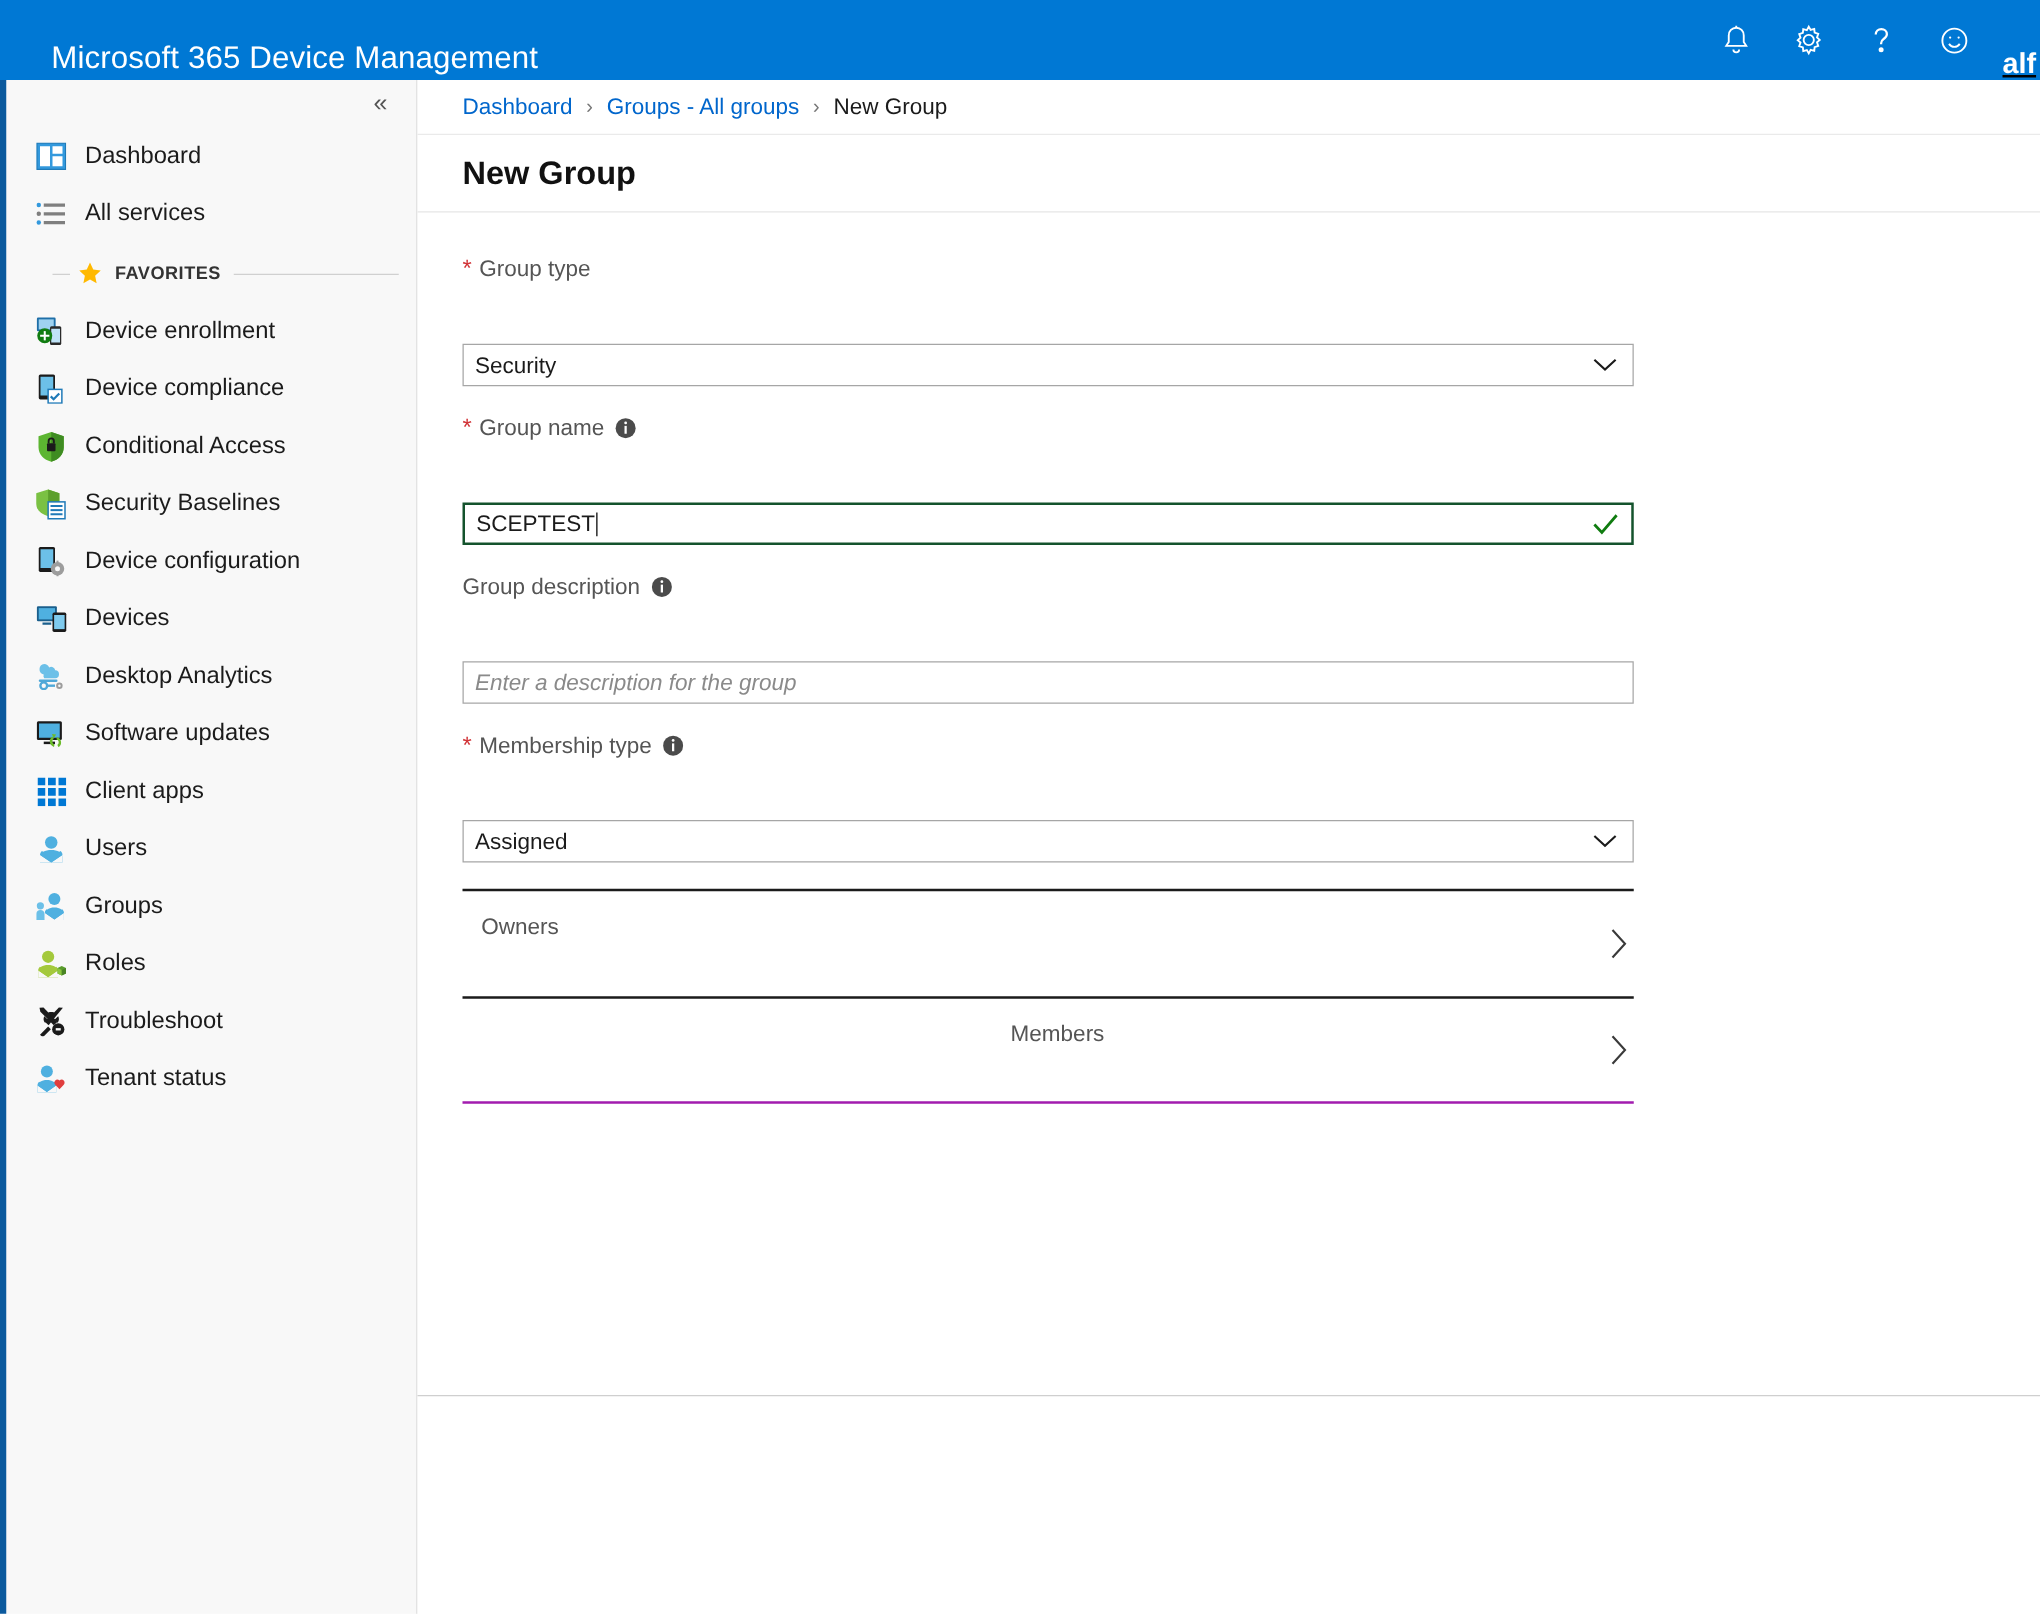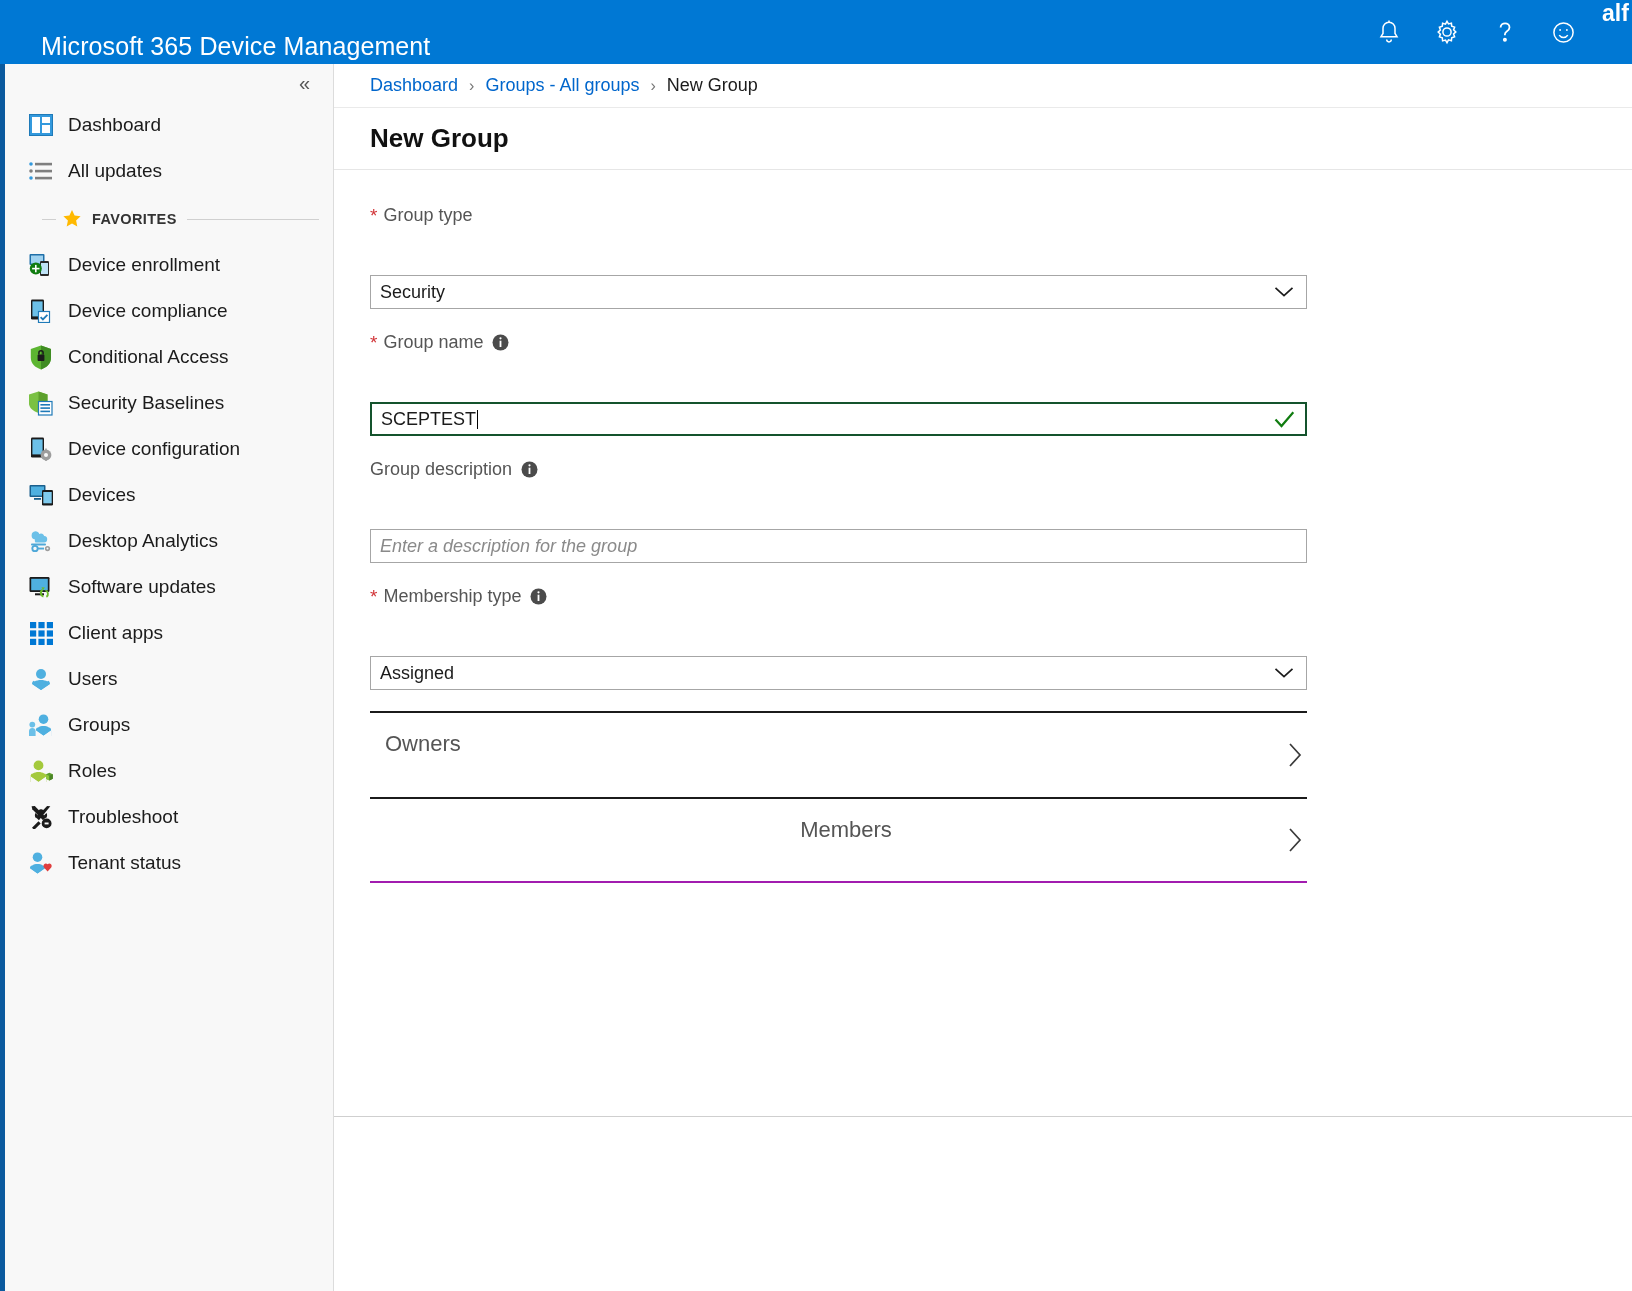--- a/index.html
+++ b/index.html
@@ -21,23 +21,24 @@
     color: #ffffff;
     font-size: 25px;
     font-weight: 400;
     padding-left: 41px;
     letter-spacing: 0.1px;
     white-space: nowrap;
     margin-top: 28px;
   }
   .topbar-right {
     margin-left: auto;
-    display: flex; align-items: flex-start;
+    display: flex; align-items: flex-end;
     height: 64px;
     padding-right: 0px;
+    text-decoration: underline;
   }
   .topicon {
     width: 58px; height: 64px;
     display: flex; align-items: center; justify-content: center;
     color: #ffffff;
     cursor: pointer;
   }
   .topicon svg { display: block; }
   .user-name {
     color: #ffffff;
@@ -185,21 +186,21 @@
 
   .picker-group { margin-top: 20px; width: 937px; }
   .picker-row {
     border-top: 2px solid #1b1b1b;
     height: 86px;
     position: relative;
     cursor: pointer;
   }
   .picker-row:last-child { border-bottom: 2px solid #a21caf; text-align: center; }
   .picker-label {
-    font-size: 22px; color: #555;
+    font-size: 18px; color: #555;
     padding-left: 15px; padding-top: 18px;
   }
   .picker-chev {
     position: absolute; right: 4px; top: 50%;
     transform: translateY(-50%);
     display: flex;
   }
 
   
   .footer-divider {
@@ -292,21 +293,21 @@
     <span class="nav-ico">
       <svg width="24" height="20" viewBox="0 0 24 20">
         <circle cx="2" cy="3" r="1.8" fill="#3399dd"></circle>
         <circle cx="2" cy="10" r="1.8" fill="#7f7f7f"></circle>
         <circle cx="2" cy="17" r="1.8" fill="#3399dd"></circle>
         <rect x="6" y="1.8" width="17" height="2.6" fill="#7f7f7f"></rect>
         <rect x="6" y="8.8" width="17" height="2.6" fill="#7f7f7f"></rect>
         <rect x="6" y="15.8" width="17" height="2.6" fill="#7f7f7f"></rect>
       </svg>
     </span>
-    <span class="nav-label">All updates</span>
+    <span class="nav-label">All services</span>
   </div>
 
   <div class="fav-row">
     <div class="fav-line-l"></div>
     <span class="fav-star">
       <svg width="20" height="20" viewBox="0 0 20 20">
         <path d="M10 1l2.6 5.6 6 .7-4.5 4.2 1.2 6-5.3-3-5.3 3 1.2-6L1.4 7.3l6-.7z" fill="#ffb900"></path>
       </svg>
     </span>
     <span class="fav-text">FAVORITES</span>

